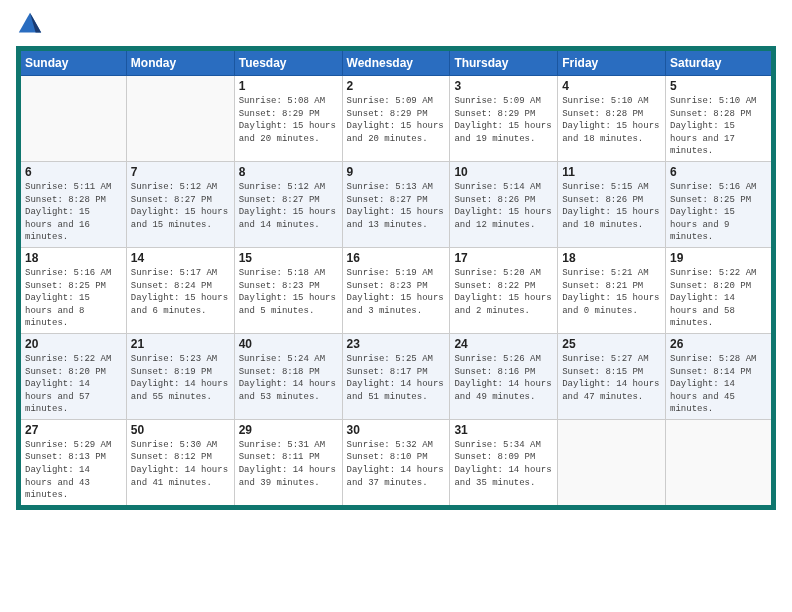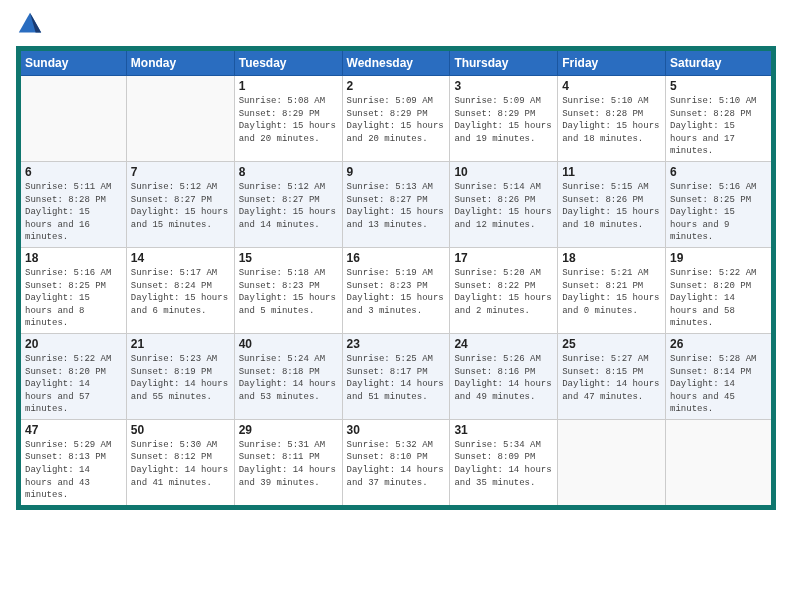--- a/index.html
+++ b/index.html
@@ -233,21 +233,21 @@
             <span class="day-number">25</span>
             <div class="day-info">Sunrise: 5:27 AM<br>Sunset: 8:15 PM<br>Daylight: 14 hours and 47 minutes.</div>
           </td>
           <td>
             <span class="day-number">26</span>
             <div class="day-info">Sunrise: 5:28 AM<br>Sunset: 8:14 PM<br>Daylight: 14 hours and 45 minutes.</div>
           </td>
         </tr>
         <tr>
           <td>
-            <span class="day-number">47</span>
+            <span class="day-number">27</span>
             <div class="day-info">Sunrise: 5:29 AM<br>Sunset: 8:13 PM<br>Daylight: 14 hours and 43 minutes.</div>
           </td>
           <td>
             <span class="day-number">50</span>
             <div class="day-info">Sunrise: 5:30 AM<br>Sunset: 8:12 PM<br>Daylight: 14 hours and 41 minutes.</div>
           </td>
           <td>
             <span class="day-number">29</span>
             <div class="day-info">Sunrise: 5:31 AM<br>Sunset: 8:11 PM<br>Daylight: 14 hours and 39 minutes.</div>
           </td>

